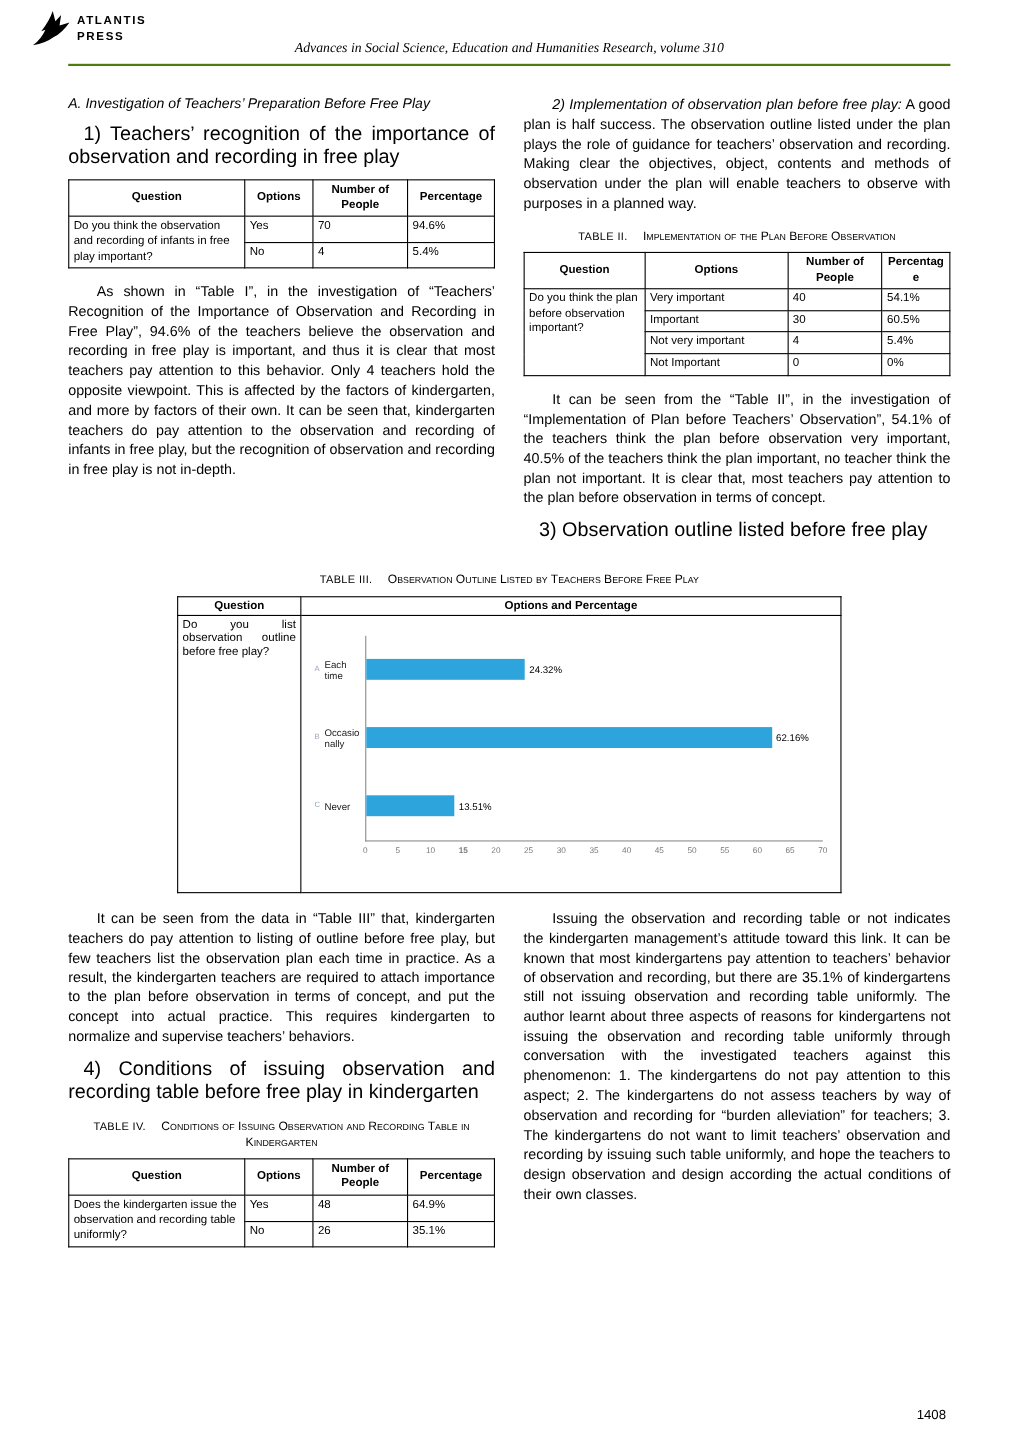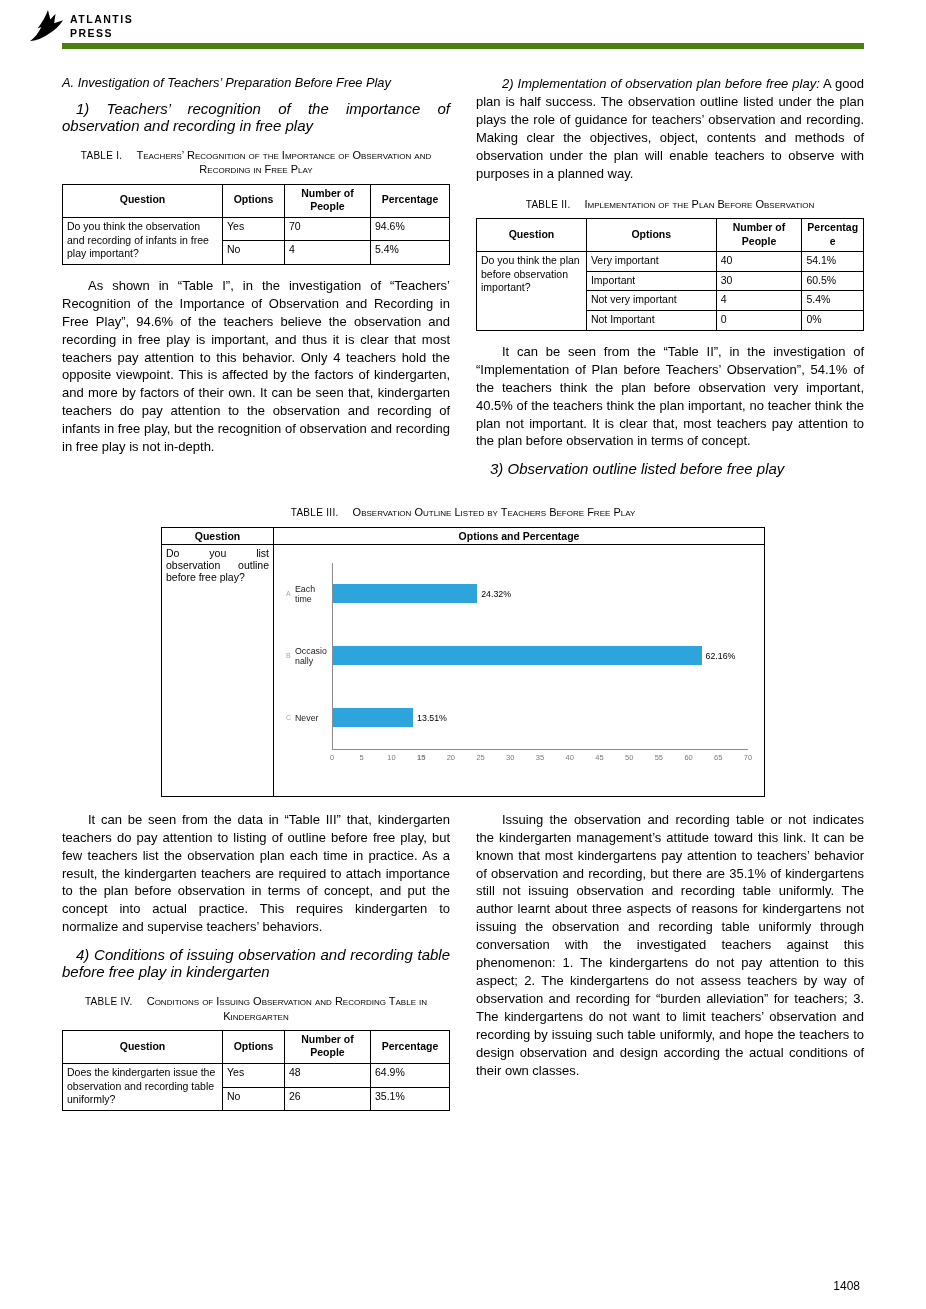--- a/index.html
+++ b/index.html
@@ -8,32 +8,32 @@
     position:relative;
     width:926px; height:1309px;
     margin:0 auto;
     background:#ffffff;
     color:#000;
     font-family:"Liberation Sans", sans-serif;
     padding:0 62px;
     overflow:hidden;
   }
   
-  .header { position:relative; padding-top:36px; padding-bottom:7px; border-bottom:6px solid #4d7c0f; }
+  .header { position:relative; padding-top:36px; padding-bottom:7px; border-bottom:2px solid #4d7c0f; }
   .journal-title { text-align:center; font-family:"Liberation Serif", serif; font-style:italic; font-size:12.5px; }
   .logo { position:absolute; left:-34px; top:8px; display:flex; align-items:flex-start; gap:4px; }
   .logo svg { width:38px; height:38px; }
   .logo-text { padding-top:4px; font-weight:bold; font-size:10.5px; letter-spacing:1.5px; line-height:1.35; }
   .logo-text .l2 { margin-left:0; }
   
   main { margin-top:26px; }
   .cols { display:flex; gap:26px; }
   .col { flex:1; min-width:0; }
   .h-a { font-style:italic; font-size:12.8px; margin-bottom:10px; }
-  .h-sub { font-style:italic; font-size:15px; margin:8px 0 10px; text-indent:14px; text-align:justify; }
+  .h-sub { font-size:18px; margin:8px 0 10px; text-indent:14px; text-align:justify; }
   .para { font-size:13px; line-height:1.38; text-align:justify; text-indent:26px; margin-bottom:10px; }
   .para .lead { font-style:italic; }
   
   .caption { text-align:center; font-size:11px; margin:14px 6px 7px; line-height:1.3; }
   .cap-label { font-size:10px; margin-right:14px; letter-spacing:0.3px; }
   .cap-text { font-variant:small-caps; }
   
   .data-table { border-collapse:collapse; width:100%; font-size:10.5px; line-height:1.3; }
   .data-table th, .data-table td { border:1px solid #000; padding:2px 4px 3px; vertical-align:top; text-align:left; }
   .data-table th { font-weight:bold; text-align:center; vertical-align:middle; }
@@ -73,33 +73,31 @@
   <header class="header">
     <div class="logo">
       <svg viewBox="0 0 40 40" aria-hidden="true">
         <path d="M2 35 Q10 29 14 20 L10 21.5 Q18 11 21 2 L23.5 12 L29 6 L27.5 16 L37 13 Q30 23 22 27 Q14 33 2 35 Z" fill="#000"></path>
       </svg>
       <div class="logo-text">
         <div class="l1">ATLANTIS</div>
         <div class="l2">PRESS</div>
       </div>
     </div>
+    <div class="journal-title">Advances in Social Science, Education and Humanities Research, volume 310</div>
   </header>
 
   <main>
 
     <div class="cols">
 
       <div class="col">
         <div class="h-a">A. Investigation of Teachers’ Preparation Before Free Play</div>
         <div class="h-sub">1) Teachers’ recognition of the importance of observation and recording in free play</div>
 
-        <div class="caption">
-          <span class="cap-label">TABLE I.</span><span class="cap-text">Teachers’ Recognition of the Importance of Observation and Recording in Free Play</span>
-        </div>
 
         <table class="data-table">
           <colgroup>
               <col style="width:160px">
               <col style="width:62px">
               <col style="width:86px">
               <col>
             </colgroup>
           <thead>
             <tr>

